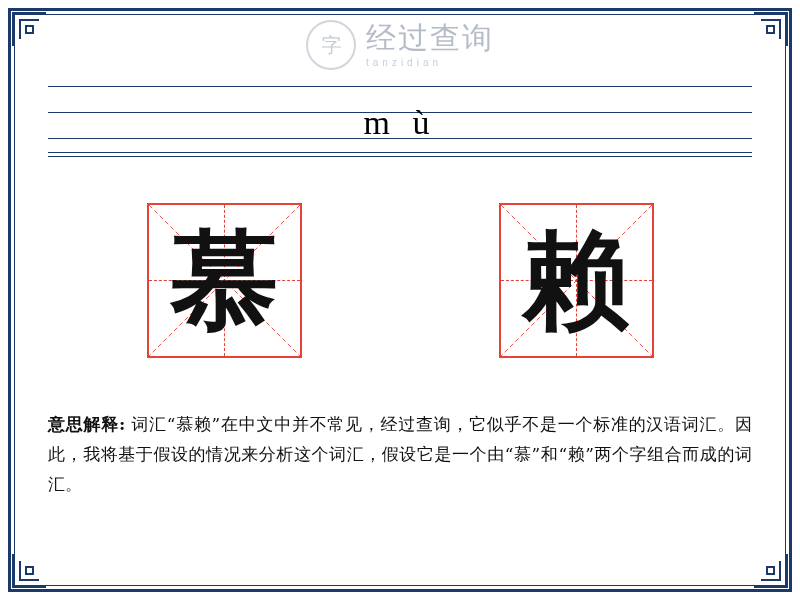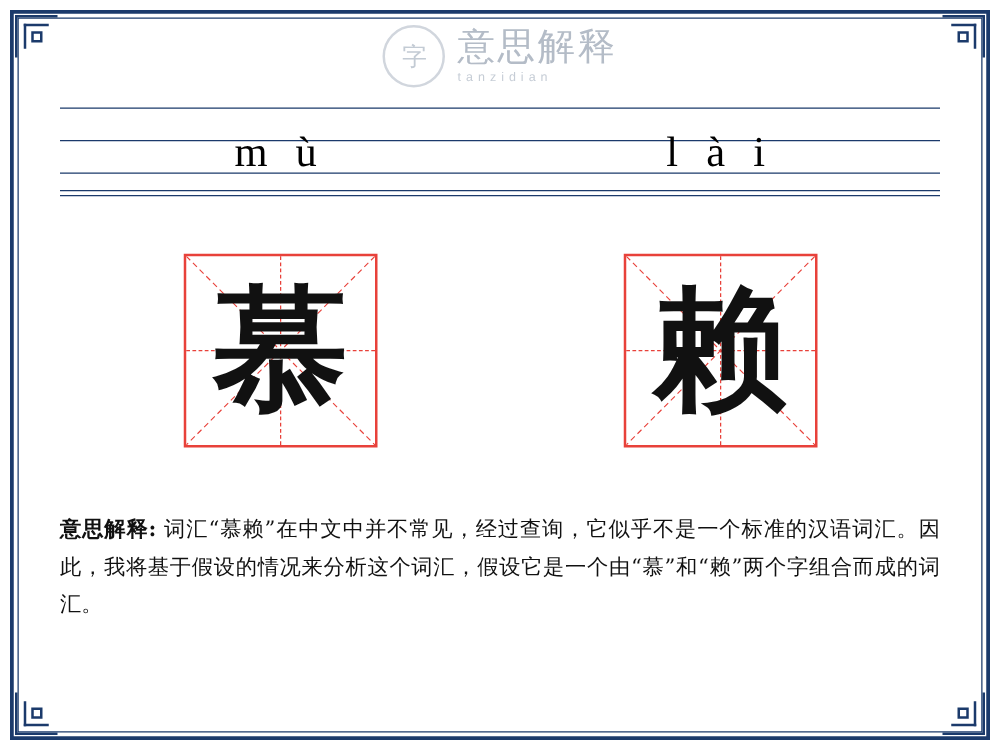--- a/index.html
+++ b/index.html
@@ -257,34 +257,33 @@
     <span class="c1"></span>
       <span class="c2"></span>
       <span class="c3"></span>
   </div>
 
   <div class="logo-area">
     <div class="logo-seal">
       <span>字</span>
     </div>
     <div class="logo-text">
-      <div class="logo-title">意思解释</div>
+      <div class="logo-title">经过查询</div>
       <div class="logo-sub">tanzidian</div>
     </div>
   </div>
 
   <div class="staff">
     <div class="line l1"></div>
     <div class="line l2"></div>
     <div class="line l3"></div>
     <div class="line l4"></div>
     <div class="line l5"></div>
     <div class="pinyin-row">
       <div class="pinyin-cell">m ù</div>
-      <div class="pinyin-cell">l à i</div>
     </div>
   </div>
 
   <div class="chars">
     <div class="char-cell">
       <div class="tianzige">
         <svg viewBox="0 0 100 100" preserveAspectRatio="none">
           <line x1="0" y1="0" x2="100" y2="100" stroke="#e8413a" stroke-width="0.6" stroke-dasharray="3 2"></line>
           <line x1="100" y1="0" x2="0" y2="100" stroke="#e8413a" stroke-width="0.6" stroke-dasharray="3 2"></line>
         </svg>

